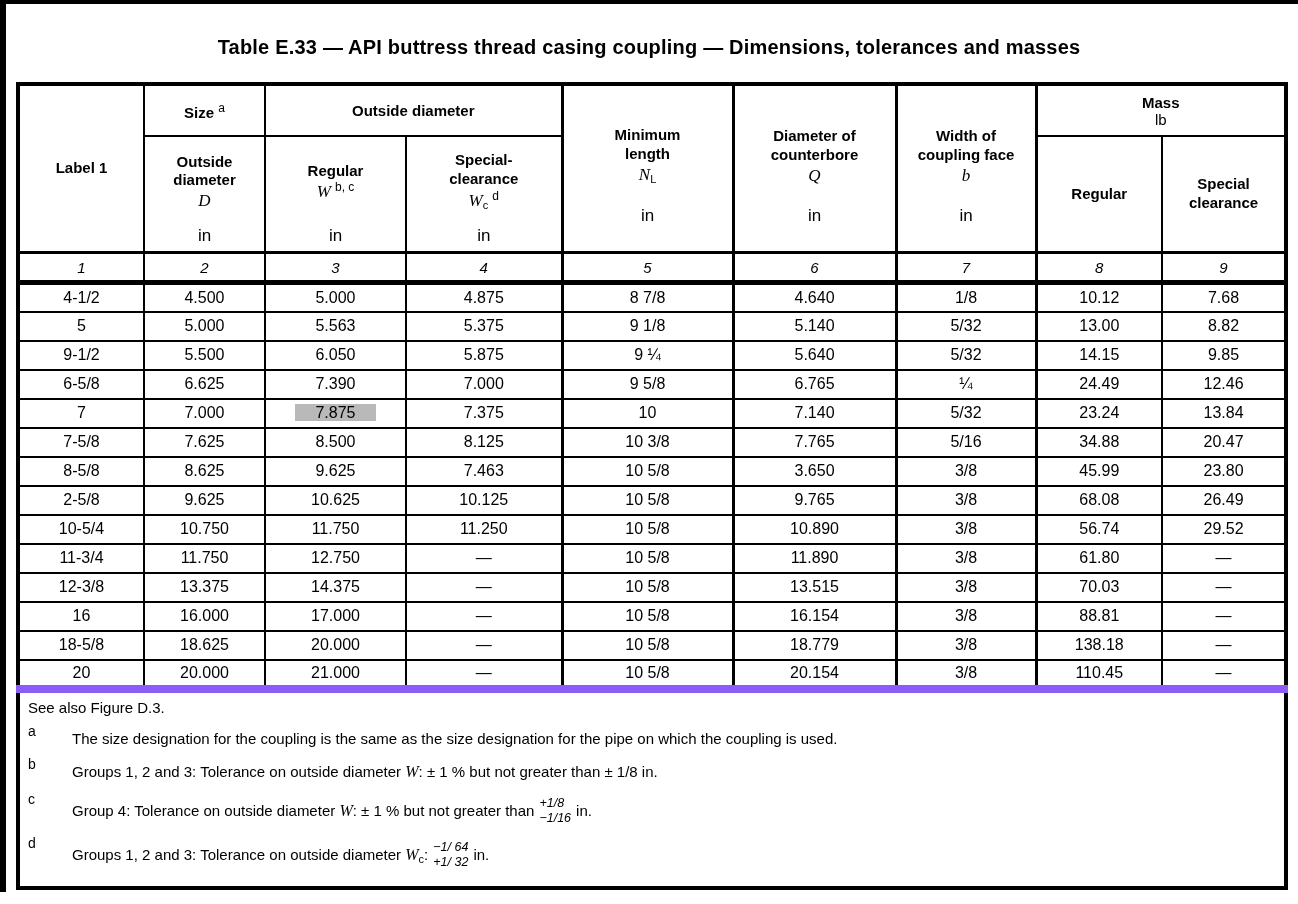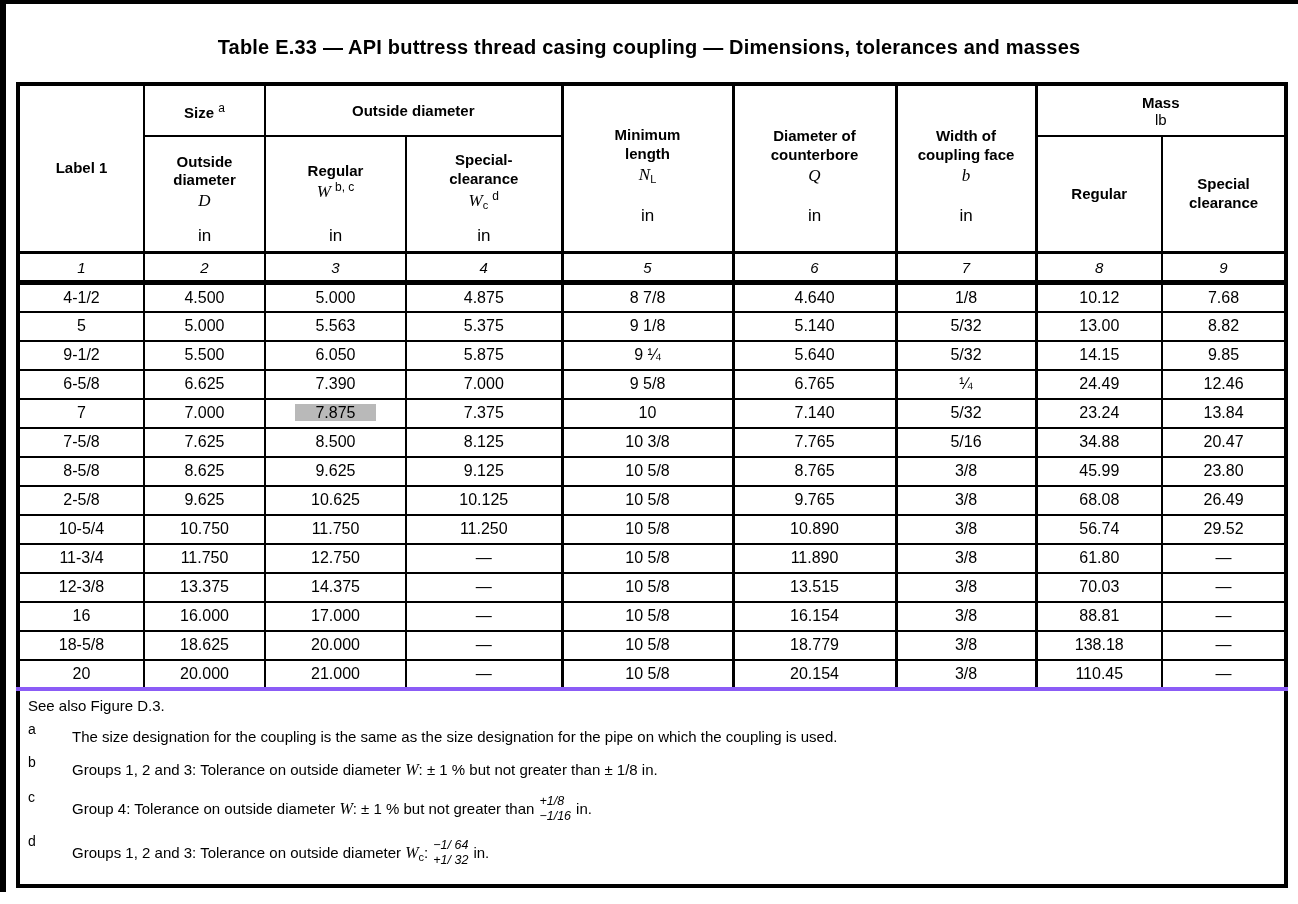--- a/index.html
+++ b/index.html
@@ -38,21 +38,21 @@
   tr.numrow th {
     font-weight:normal; font-style:italic; font-size:15px; height:30px;
     border-top:3px solid #000; border-bottom:5px solid #000;
   }
 
   tbody tr { height:29px; }
   tbody td { font-size:16px; }
   .highlight { background:#b9b9b9; padding:0 20px; }
 
   tr.fnrow td {
-    border-top:4px solid #8b5cf6; text-align:left; vertical-align:top;
+    border-top:8px solid #8b5cf6; text-align:left; vertical-align:top;
     height:184px; padding:4px 10px 6px 8px; font-size:15px;
   }
   .fn-seealso { margin:2px 0 8px 0; }
   .fn-line { display:flex; align-items:flex-start; margin-bottom:9px; }
   .fn-mark { flex:0 0 44px; font-size:14px; line-height:1; padding-top:0; }
   .fn-text { flex:1; padding-top:5px; line-height:1.3; }
   .fsym { font-family:"Liberation Serif", serif; font-style:italic; font-size:16px; }
   .frac {
     display:inline-block; vertical-align:middle; text-align:left;
     font-size:12.5px; line-height:1.2; margin:0 5px; position:relative; top:-1px;font-style:italic;
@@ -247,23 +247,23 @@
           <td class="thickL">10 3/8</td>
           <td class="thickL">7.765</td>
           <td class="thickL">5/16</td>
           <td class="thickL">34.88</td>
           <td>20.47</td>
         </tr>
         <tr>
           <td>8-5/8</td>
           <td>8.625</td>
           <td>9.625</td>
-          <td>9.125</td>
-          <td class="thickL">10 5/8</td>
-          <td class="thickL">8.765</td>
+          <td>7.463</td>
+          <td class="thickL">10 5/8</td>
+          <td class="thickL">3.650</td>
           <td class="thickL">3/8</td>
           <td class="thickL">45.99</td>
           <td>23.80</td>
         </tr>
         <tr>
           <td>2-5/8</td>
           <td>9.625</td>
           <td>10.625</td>
           <td>10.125</td>
           <td class="thickL">10 5/8</td>

